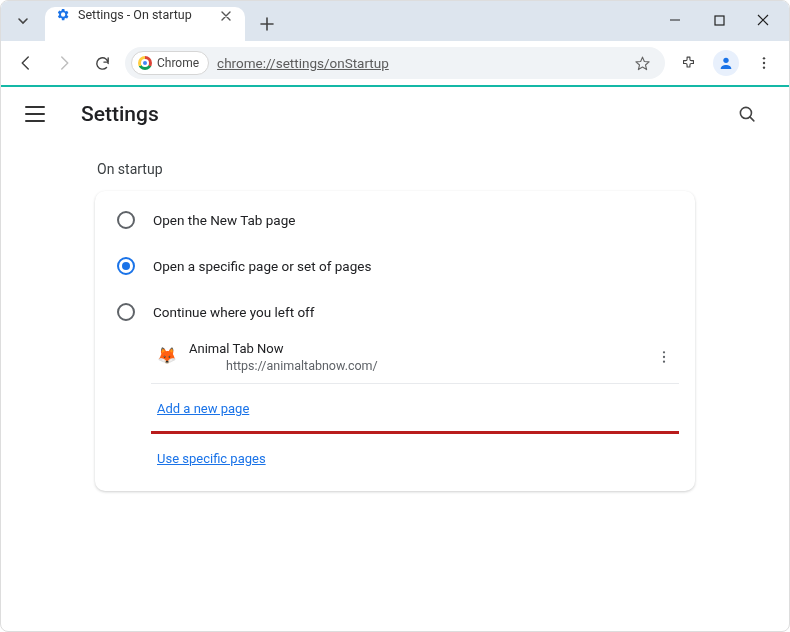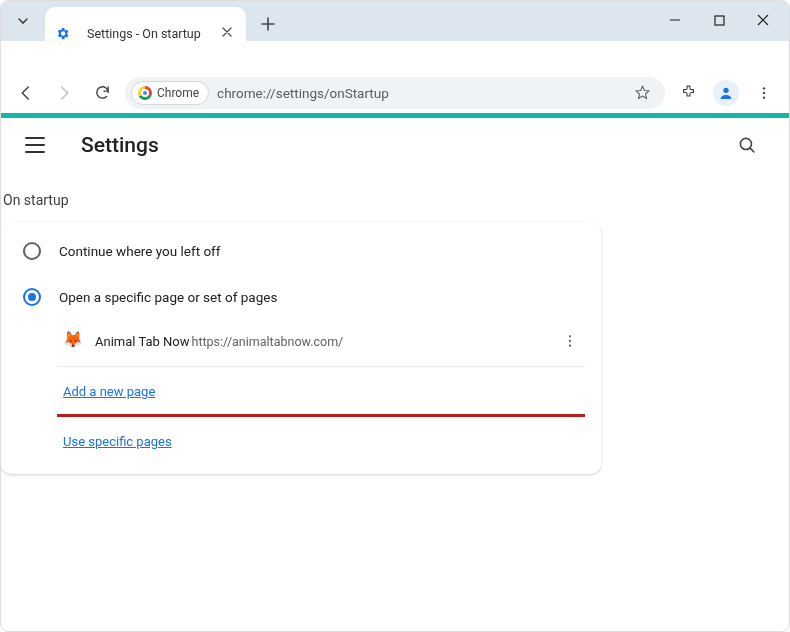--- a/index.html
+++ b/index.html
@@ -1,62 +1,62 @@
 <!DOCTYPE html>
 <html><head>
 <meta charset="utf-8">
 <style>
 * { margin: 0; padding: 0; box-sizing: border-box; font-family: "Segoe UI", Roboto, Arial, sans-serif; }
 body { width: 790px; height: 632px; background: #fff; overflow: hidden; border: 1px solid #ddd; border-radius: 8px; position: relative; }
 
 
 .titlebar { height: 40px; background: #dde5ee; display: flex; align-items: flex-end; padding-left: 6px; }
 .caret-btn { width: 32px; height: 32px; display: flex; align-items: center; justify-content: center; border-radius: 6px; margin-bottom: 4px; }
-.tab { height: 34px; background: #fff; border-radius: 10px 10px 0 0; display: flex; align-items: flex-end; padding: 0 10px 0 10px; margin-left: 6px; min-width: 200px; gap: 17px; }
+.tab { height: 34px; background: #fff; border-radius: 10px 10px 0 0; display: flex; align-items: flex-start; padding: 0 10px 0 10px; margin-left: 6px; min-width: 200px; gap: 8px; }
 .tab-title { font-size: 12.5px; color: #333; flex: 1; white-space: nowrap; overflow: hidden; }
 .tab-close { width: 18px; height: 18px; display: flex; align-items: center; justify-content: center; color: #555; font-size: 13px; border-radius: 50%; }
 .newtab-btn { width: 28px; height: 28px; display: flex; align-items: center; justify-content: center; margin-left: 8px; margin-bottom: 3px; color: #444; font-size: 18px; border-radius: 50%; }
 .win-controls { margin-left: auto; display: flex; align-items: center; margin-bottom: 6px; margin-right: 4px; }
 .win-btn { width: 44px; height: 30px; display: flex; align-items: center; justify-content: center; color: #222; }
 
 
-.toolbar { height: 46px; background: #fff; display: flex; align-items: center; padding: 0 10px; gap: 8px; border-bottom: 5px solid #14b8a6; margin-top: 31px; }
+.toolbar { height: 46px; background: #fff; display: flex; align-items: center; padding: 0 10px; gap: 8px; border-bottom: 2px solid #14b8a6; }
 .nav-btn { width: 30px; height: 30px; display: flex; align-items: center; justify-content: center; color: #555; border-radius: 50%; }
 .nav-btn.disabled { color: #b9b9b9; }
 .omnibox { flex: 1; height: 32px; background: #f0f3f6; border-radius: 16px; display: flex; align-items: center; padding: 0 14px 0 6px; gap: 8px; }
 .chrome-chip { height: 24px; background: #fff; border: 1px solid #d6d6d6; border-radius: 12px; display: flex; align-items: center; gap: 5px; padding: 0 9px 0 6px; font-size: 12px; color: #444; }
 .chrome-dot { width: 14px; height: 14px; border-radius: 50%; background: conic-gradient(#db4437 0 120deg, #0f9d58 120deg 240deg, #ffcd40 240deg 360deg); position: relative; }
 .chrome-dot::after { content: ""; position: absolute; inset: 3px; background: #fff; border-radius: 50%; }
 .chrome-dot::before { content: ""; position: absolute; inset: 5px; background: #4285f4; border-radius: 50%; z-index: 1; }
-.url-text { font-size: 13.5px; color: #5c5c5c; flex: 1; }
+.url-text { font-size: 13.5px; color: #5c5c5c; flex: 1; text-decoration: underline; }
 .star-btn { color: #777; }
 .tool-ico { width: 30px; height: 30px; display: flex; align-items: center; justify-content: center; color: #444; border-radius: 50%; }
 .avatar { width: 26px; height: 26px; border-radius: 50%; background: #e8f0fc; display: flex; align-items: center; justify-content: center; }
 
 
 .settings-header { height: 54px; display: flex; align-items: center; padding: 0 24px; gap: 36px; }
 .hamburger { width: 20px; height: 16px; display: flex; flex-direction: column; justify-content: space-between; }
 .hamburger span { height: 2.2px; background: #333; border-radius: 1px; }
 .settings-title { font-size: 21px; color: #202124; font-weight: 500; }
 .search-ico { margin-left: auto; width: 36px; height: 36px; display: flex; align-items: center; justify-content: center; }
 
 
-.content { padding: 20px 0 0 0; display: flex; flex-direction: column; align-items: flex-start; }
+.content { padding: 20px 0 0 0; display: flex; flex-direction: column; align-items: center; }
 .section-label { width: 600px; font-size: 14px; color: #3c4043; margin-bottom: 14px; padding-left: 2px; }
 .card { width: 600px; background: #fff; border-radius: 10px; box-shadow: 0 1px 3px rgba(60,64,67,.18), 0 1px 2px rgba(60,64,67,.08); padding: 6px 0 10px 0; }
 .radio-row { display: flex; align-items: center; padding: 14px 22px; gap: 18px; font-size: 13.5px; color: #202124; }
 .radio { width: 18px; height: 18px; border: 2px solid #5f6368; border-radius: 50%; position: relative; flex-shrink: 0; }
 .radio.selected { border-color: #1a73e8; }
 .radio.selected::after { content: ""; position: absolute; inset: 3px; background: #1a73e8; border-radius: 50%; }
 .sub-block { margin-left: 56px; margin-right: 16px; }
 .page-row { display: flex; align-items: center; padding: 6px 0px 10px 6px; border-bottom: 1px solid #e8eaed; gap: 14px; }
 .favicon { width: 18px; height: 18px; font-size: 16px; line-height: 1; }
-.page-info { flex: 1; display: flex; flex-direction: row; gap: 2px; }
+.page-info { flex: 1; display: flex; flex-direction: column; gap: 2px; }
 .page-name { font-size: 13px; color: #202124; }
-.page-url { font-size: 12.5px; color: #5f6368; }
+.page-url { font-size: 12.5px; color: #5f6368; margin-left: 37px; }
 .more-btn { width: 30px; height: 30px; display: flex; align-items: center; justify-content: center; color: #5f6368; font-size: 18px; }
 .link-row { padding: 14px 6px; border-bottom: 3px solid #b91c1c; }
 .link-row:last-child { border-bottom: none; }
 .link { font-size: 13px; color: #1a73e8; text-decoration: underline; cursor: pointer; }
 
 svg { display: block; }
 </style>
 </head>
 <body>
 
@@ -166,29 +166,33 @@
         <path d="M15 15l5 5" stroke="#444" stroke-width="2" stroke-linecap="round"></path>
       </svg>
   </div>
 </div>
 
 <div class="content">
   <div class="section-label">On startup</div>
 
   <div class="card">
 
+    <div class="radio-row">
+      <span class="radio"></span>
+      <span>Open the New Tab page</span>
+    </div>
+
+    <div class="radio-row">
+      <span class="radio selected"></span>
+      <span>Open a specific page or set of pages</span>
+    </div>
 
     <div class="radio-row">
       <span class="radio"></span>
       <span>Continue where you left off</span>
-    </div>
-
-    <div class="radio-row">
-      <span class="radio selected"></span>
-      <span>Open a specific page or set of pages</span>
     </div>
 
     <div class="sub-block">
       <div class="page-row">
         <span class="favicon">🦊</span>
         <div class="page-info">
           <span class="page-name">Animal Tab Now</span>
           <span class="page-url">https://animaltabnow.com/</span>
         </div>
         <div class="more-btn">

